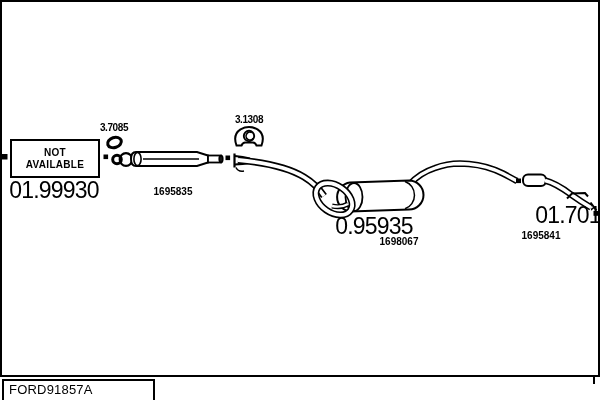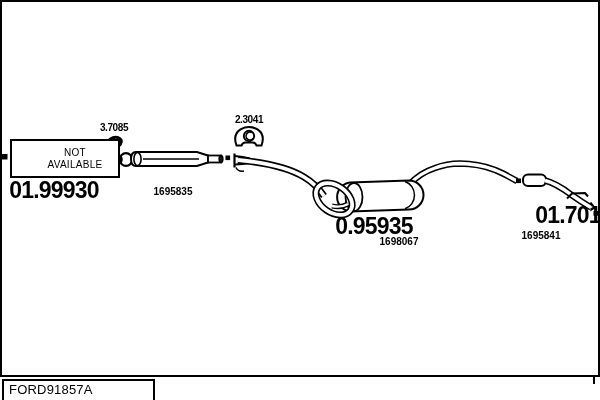--- a/index.html
+++ b/index.html
@@ -8,38 +8,37 @@
     font-family:"Liberation Sans","DejaVu Sans",sans-serif;color:#000;
     overflow:hidden;
   }
   #drawing-area{
     position:absolute;left:0;top:0;width:596px;height:373px;
     border:2px solid #000;background:#fff;
   }
   #diagram-svg{position:absolute;left:0;top:0;}
   .lbl{position:absolute;white-space:nowrap;color:#000;}
   .part-num{
-    font-size:23px;font-weight:700;letter-spacing:-0.8px;
+    font-size:23px;font-weight:400;letter-spacing:-0.8px;
     transform:translateX(-50%);
   }
   .part-ref{
     font-size:10px;font-weight:700;letter-spacing:0;
     transform:translateX(-50%);
   }
   .small-num{
     font-size:10px;font-weight:700;letter-spacing:-0.4px;
     transform:translateX(-50%);
   }
   #na-box{
     position:absolute;left:8px;top:137px;width:86px;height:35px;
     border:2px solid #000;background:#fff;
     display:flex;flex-direction:column;align-items:center;justify-content:center;
-    font-size:10px;font-weight:400;line-height:12px;letter-spacing:0.3px;
+    font-size:10px;font-weight:700;line-height:12px;letter-spacing:0.3px;
     text-align:center;
-    padding-left:20px;
   }
   #footer-box{
     position:absolute;left:2px;top:379px;width:144px;height:13px;
     border:2px solid #000;border-bottom-width:3px;background:#fff;
     font-size:13px;font-weight:400;letter-spacing:0.2px;
     padding:1px 0 11px 5px;
   }
   #frame-tick{
     position:absolute;left:593px;top:377px;width:2px;height:7px;background:#000;
   }
@@ -106,21 +105,21 @@
       <rect x="591.5" y="209" width="4.8" height="4.8" fill="#000"></rect>
     </svg>
 
     <div id="na-box">
       <span>NOT</span>
       <span>AVAILABLE</span>
     </div>
 
     <div class="lbl small-num" style="left:112px;top:120px;">3.7085</div>
 
-    <div class="lbl small-num" style="left:247px;top:112px;">2.3041</div>
+    <div class="lbl small-num" style="left:247px;top:112px;">3.1308</div>
 
     <div class="lbl part-num" style="left:52px;top:175px;">01.99930</div>
 
     <div class="lbl part-ref" style="left:171px;top:184px;">1695835</div>
 
     <div class="lbl part-num" style="left:372px;top:211px;">0.95935</div>
     <div class="lbl part-ref" style="left:373px;top:234px;margin-left:24px;">1698067</div>
 
     <div class="lbl part-num" style="left:538px;top:200px;margin-left:40px;">01.70164</div>
     <div class="lbl part-ref" style="left:539px;top:228px;">1695841</div>

